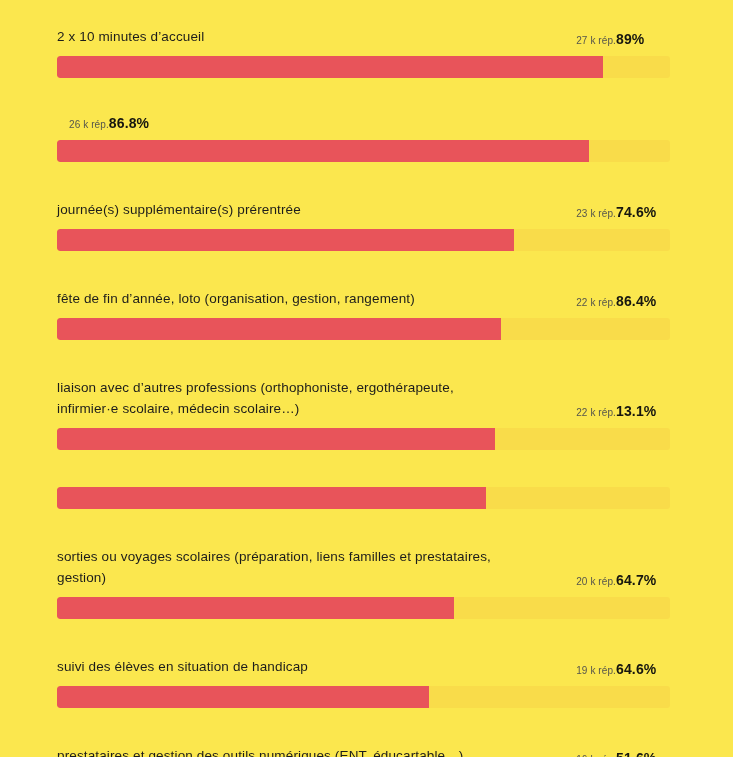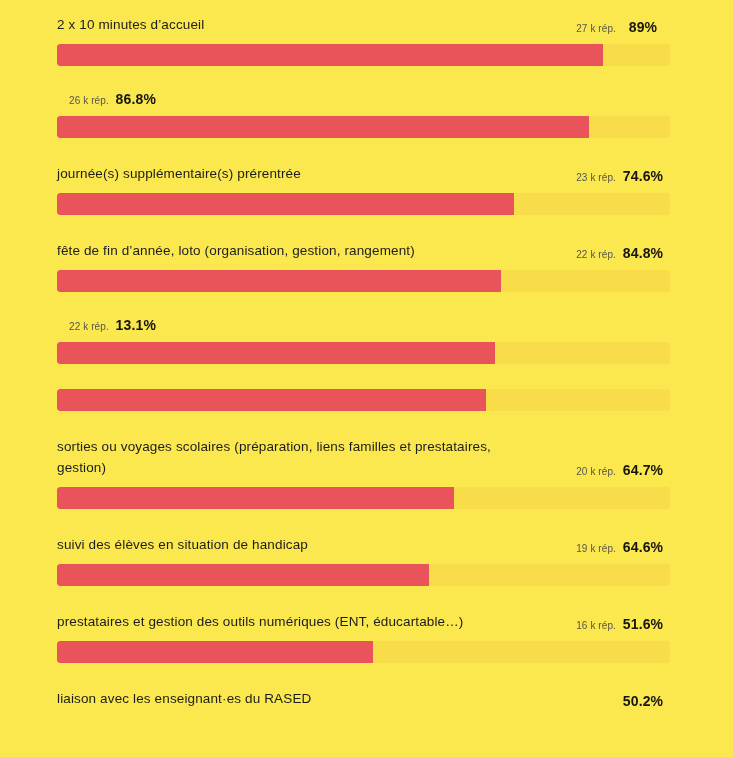--- a/index.html
+++ b/index.html
@@ -15,21 +15,21 @@
   }
 
   #chart {
     width: 733px;
     padding-top: 14px;
     box-sizing: border-box;
   }
 
   .row {
     width: 613px;
-    margin: 0 auto 0 57px;
+    margin: 12px auto 0 57px;
     padding-bottom: 25px;
   }
 
   .row-head {
     display: flex;
     align-items: flex-end;
     justify-content: space-between;
     margin-bottom: 9px;
   }
 
@@ -55,21 +55,21 @@
     color: #56564c;
     letter-spacing: 0.01em;
   }
 
   .row-pct {
     font-size: 14px;
     font-weight: bold;
     color: #16160f;
     letter-spacing: 0.01em;
     min-width: 54px;
-    text-align: center;
+    text-align: left;
   }
 
   .track {
     position: relative;
     width: 613px;
     height: 22px;
     background: #F9DC4A;
     border-radius: 3px;
     overflow: hidden;
   }
@@ -120,29 +120,30 @@
       </div>
       <div class="track">
         <div class="fill" style="width: 74.6%;"></div>
       </div>
     </div>
     <div class="row">
       <div class="row-head">
         <div class="row-label">fête de fin d’année, loto (organisation, gestion, rangement)</div>
         <div class="row-values">
           <span class="row-count">22 k rép.</span>
-          <span class="row-pct">84.8%</span>
+          <span class="row-pct">86.4%</span>
         </div>
       </div>
       <div class="track">
         <div class="fill" style="width: 72.4%;"></div>
       </div>
     </div>
     <div class="row">
       <div class="row-head">
+        <div class="row-label">liaison avec d’autres professions (orthophoniste, ergothérapeute, infirmier·e scolaire, médecin scolaire…)</div>
         <div class="row-values">
           <span class="row-count">22 k rép.</span>
           <span class="row-pct">13.1%</span>
         </div>
       </div>
       <div class="track">
         <div class="fill" style="width: 71.4%;"></div>
       </div>
     </div>
     <div class="row">

